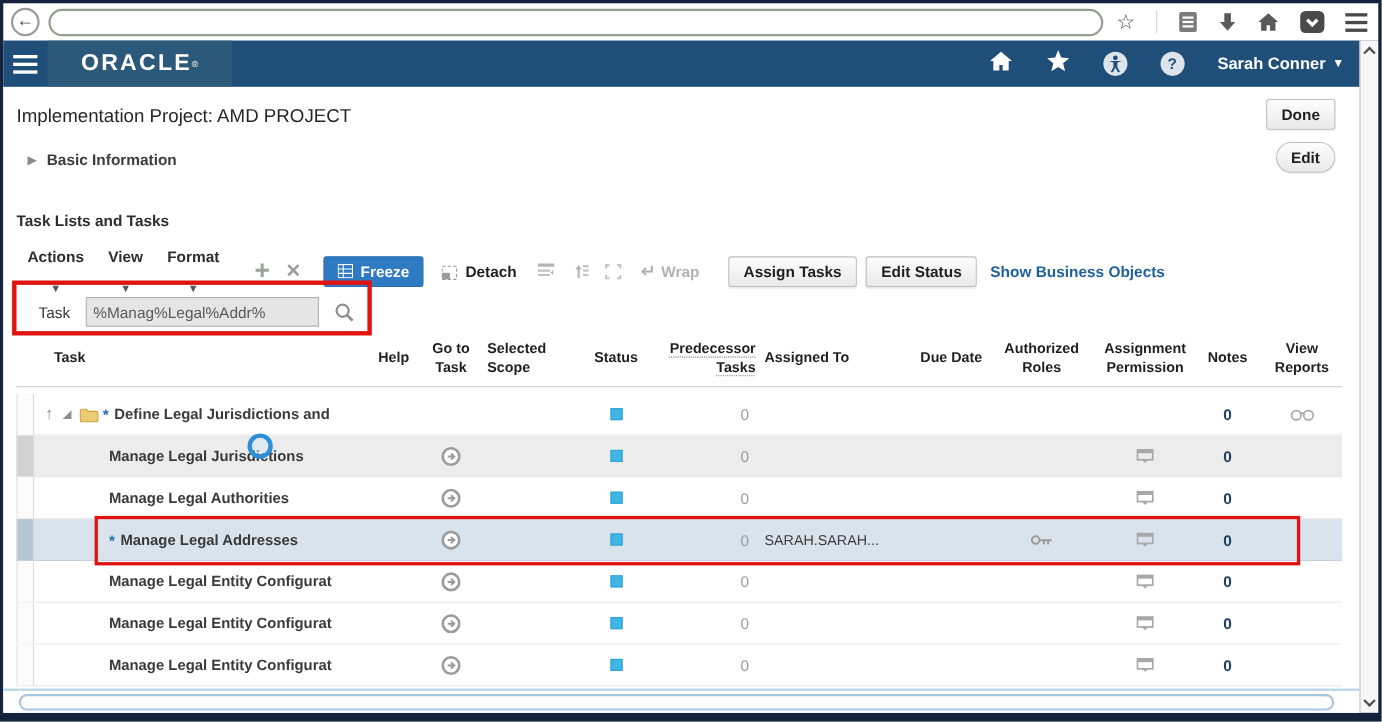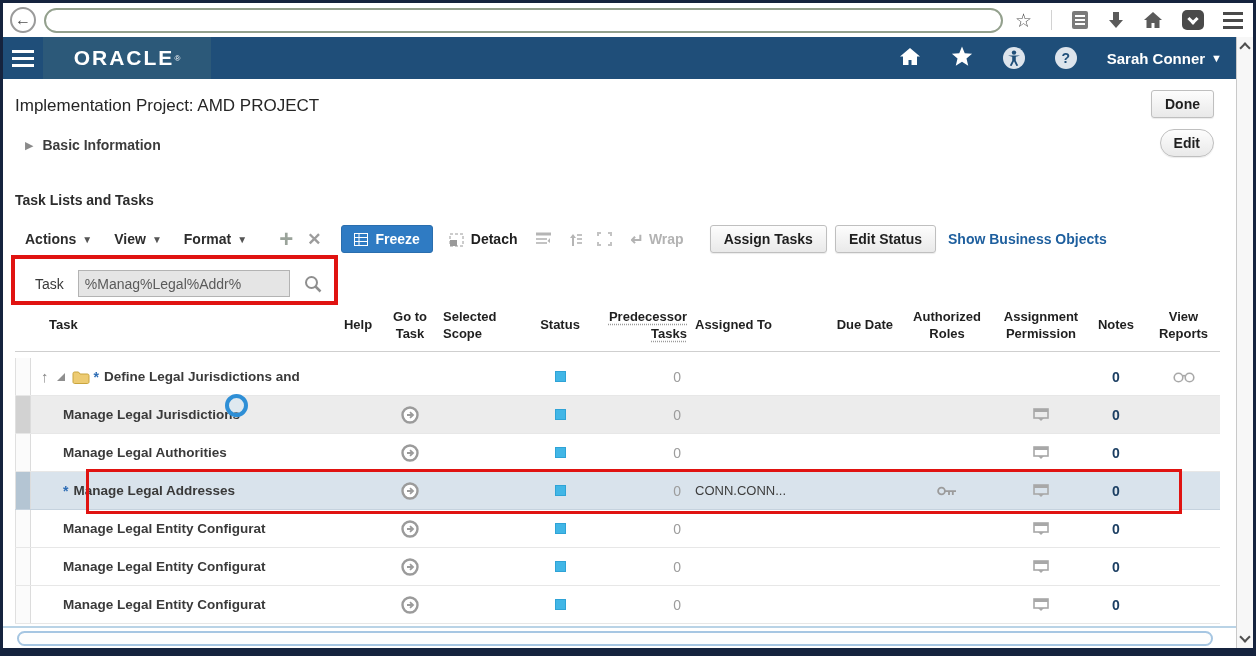--- a/index.html
+++ b/index.html
@@ -71,21 +71,21 @@
   }
   .btn-done{ position:absolute; right:22px; top:11px;text-align:center; }
   .btn-edit{ position:absolute; right:22px; top:50px;border-radius:14px; }
   .basic-info{ position:absolute; left:22px; top:58px; display:flex; align-items:center; gap:9px; }
   .basic-info .tri{ color:#8a8a8a; font-size:11px; }
   .basic-info .lbl{ font-weight:700; font-size:14px; color:#3c3c3c; }
   .section-title{ position:absolute; left:12px; top:113px; font-weight:700; font-size:14px; color:#2d2d2d; }
 
   
   .toolbar{ position:absolute; left:22px; top:146px; display:flex; align-items:center; }
-  .menu-item{ display:flex; align-items:center; gap:6px; font-weight:700; font-size:14px; color:#2d2d2d; margin-right:22px; }
+  .menu-item{ display:flex; align-items:center; gap:16px; font-weight:700; font-size:14px; color:#2d2d2d; margin-right:22px;flex-direction:column; }
   .menu-item .caret{ font-size:10px; color:#555; }
   .tb-plus{ color:#9aa39a; font-size:24px; font-weight:700; margin:0 14px 0 10px; line-height:1; }
   .tb-x{ color:#9c9c9c; font-size:17px; font-weight:700; margin-right:20px; }
   .freeze-btn{
     background:#2f7bc3; border:1px solid #2a6eae; border-radius:3px; color:#fff;
     font-weight:700; font-size:14px; padding:5px 12px; display:flex; align-items:center; gap:7px; margin-right:16px;
   }
   .detach{ display:flex; align-items:flex-end; gap:7px; font-weight:700; font-size:14px; color:#1f1f1f; margin-right:18px; }
   .gray-ico{ margin-right:14px; display:flex; align-items:center; }
   .wrap-item{ display:flex; align-items:center; gap:5px; color:#b3b3b3; font-weight:700; font-size:14px; margin:0 26px 0 4px; }
@@ -123,21 +123,21 @@
   .th-task{ padding-left:18px; }
   .th-pred{ text-decoration:underline dotted #9a9a9a; text-underline-offset:3px; padding-right:4px; }
   .rows{ margin-top:6px; }
   .trow{ height:38px; border-bottom:1px solid #e7e7e7; background:#fff; }
   .trow.hovered{ background:#ececec; }
   .trow.selected{ background:#d9e3ec; border-bottom-color:#c5d2de; }
   .gutter{ height:100%; border-left:1px solid #e0e0e0; border-right:1px solid #dcdcdc; background:#fbfbfb; }
   .trow.hovered .gutter{ background:#d2d2d2; }
   .trow.selected .gutter{ background:#b4c5d3; }
   .task-cell{ display:flex; align-items:center; height:100%; font-weight:600; font-size:13.5px; color:#3a3a3a; overflow:hidden; white-space:nowrap; }
-  .task-cell.lv0{ padding-left:10px; } .task-cell.lv1{ padding-left:32px; }
+  .task-cell.lv0{ padding-left:10px; } .task-cell.lv1{ padding-left:68px; }
   .row-up{ color:#8a8a8a; font-weight:700; font-size:15px; margin-right:8px; }
   .row-tri{ width:0; height:0; border-left:8px solid transparent; border-bottom:8px solid #8f8f8f; margin-right:7px; }
   .folder{ position:relative; margin-right:4px; display:flex; }
   .req-marker{ color:#2e6db5; font-weight:700; margin-right:5px; font-size:14px; }
   .cell{ font-size:13px; color:#3a3a3a; }
   .cell.c{ text-align:center; } .cell.r{ text-align:right; }
   .pred-val{ color:#9c9c9c; font-size:14px; padding-right:10px; }
   .assigned-val{ font-size:13px; color:#3d3d3d; padding-left:4px; white-space:nowrap; }
   .notes-val{ color:#1c3f63; font-weight:700; font-size:14px; }
   .status-sq{ width:11px; height:11px; background:#41b6e6; border:1px solid #2fa3d6; display:inline-block; }
@@ -448,21 +448,21 @@
             <svg width="18" height="18" viewBox="0 0 18 18">
                 <circle cx="9" cy="9" r="7.5" fill="#fff" stroke="#9b9b9b" stroke-width="2.4"></circle>
                 <path d="M6 9h4.5M9 6.2 12 9l-3 2.8" fill="none" stroke="#9b9b9b" stroke-width="1.8"></path>
               </svg>
           </div>
           <div></div>
           <div class="ico-c">
               <span class="status-sq"></span>
             </div>
           <div class="cell r pred-val">0</div>
-          <div class="assigned-val">CONN.CONN...</div>
+          <div class="assigned-val">SARAH.SARAH...</div>
           <div></div>
           <div class="ico-c">
             <svg width="20" height="10" viewBox="0 0 20 10">
                 <circle cx="4.5" cy="5" r="3.4" fill="none" stroke="#9b9b9b" stroke-width="1.8"></circle>
                 <path d="M8 4.2h11v1.8h-2.3V9h-1.8V6h-2V9h-1.8V6H8z" fill="#9b9b9b"></path>
               </svg>
           </div>
           <div class="ico-c">
             <svg width="16" height="14" viewBox="0 0 16 14">
                 <rect x="1" y="1" width="14" height="9" fill="none" stroke="#a8a8a8" stroke-width="1.6"></rect>

